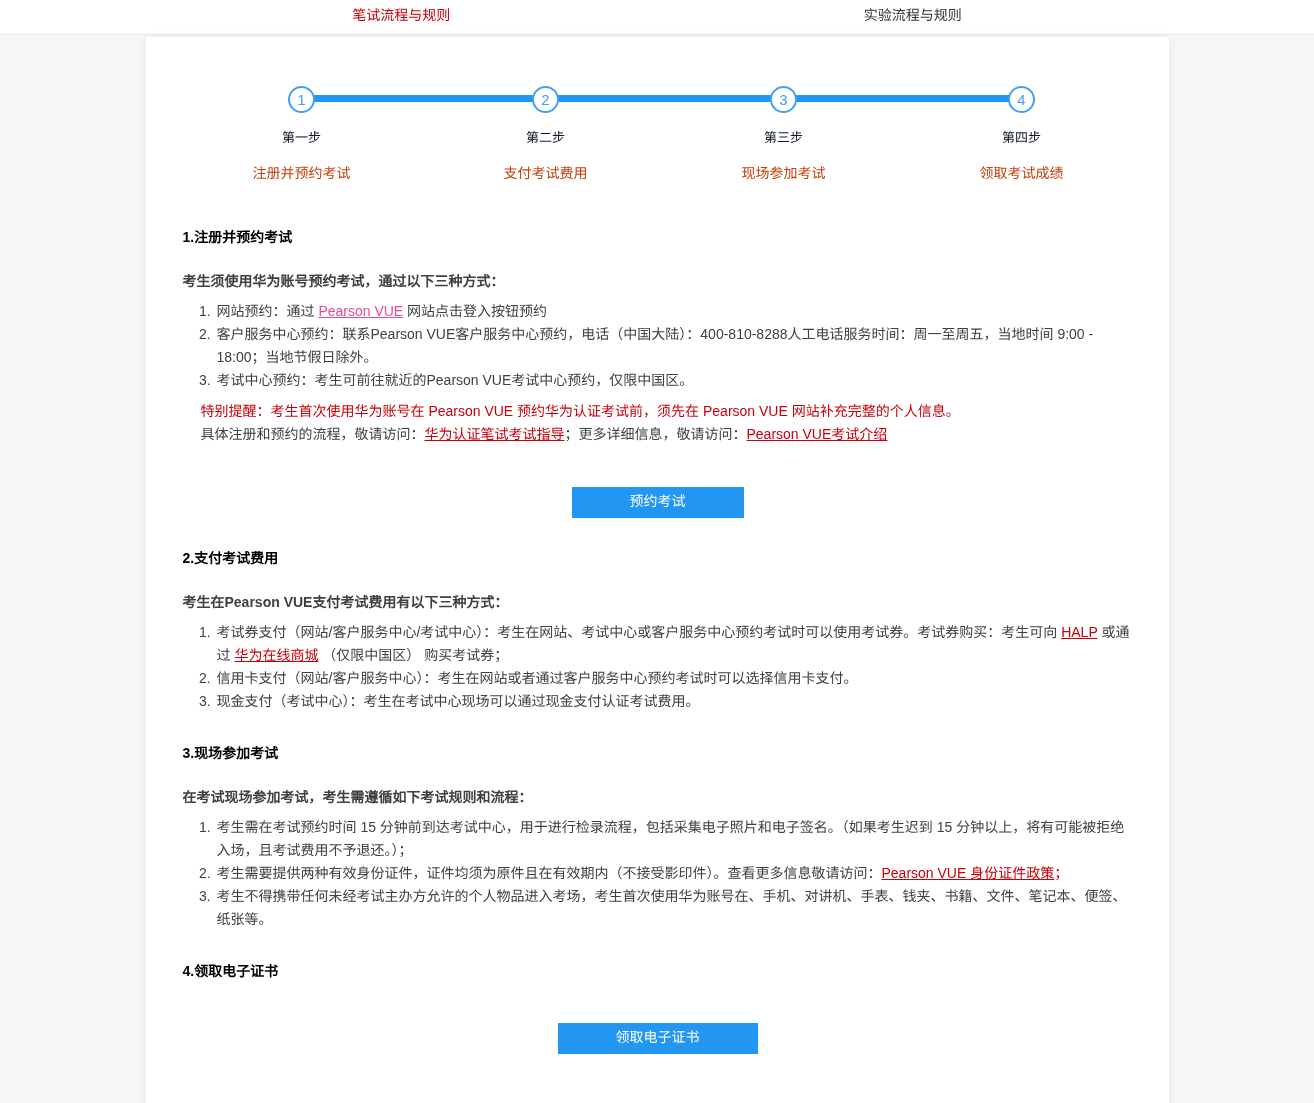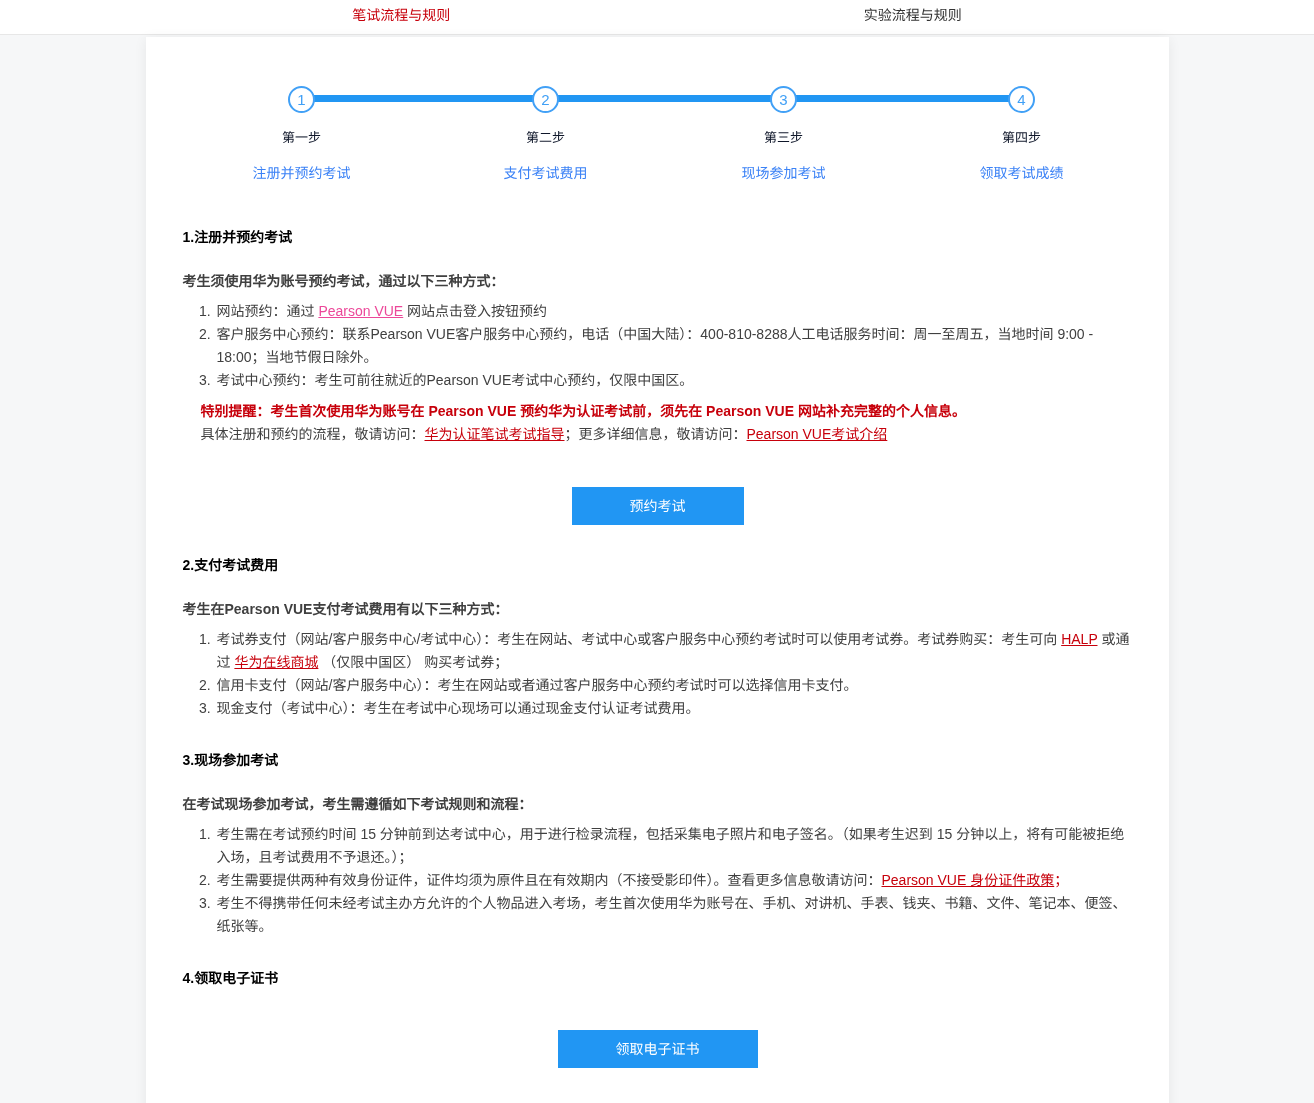--- a/index.html
+++ b/index.html
@@ -50,51 +50,51 @@
   .step-col.c3 { left: 558px; }
   .step-col.c4 { left: 796px; }
   .step-circle {
     position: relative; z-index: 1;
     width: 27px; height: 27px; margin: 0 auto;
     border: 2px solid #41a0f6; border-radius: 50%;
     background: #ffffff;
     color: #41a0f6; font-size: 15px; line-height: 23px;
   }
   .step-label { margin-top: 14px; font-size: 13px; color: #0f172a; }
-  .step-name  { margin-top: 16px; font-size: 14px; color: #3b82f6; }
+  .step-name  { margin-top: 16px; font-size: 14px; color: #c2410c; }
   
   .content { padding: 0 36px 0 37px; }
   .sec-heading {
     margin: 29px 0 0; font-size: 14px; font-weight: bold;
     color: #000000; line-height: 22px;
   }
   .intro { margin: 22px 0 0; font-size: 14px; line-height: 22px; color: #404040; font-weight: bold; }
   ol.steps-list {
     margin: 8px 0 0; padding-left: 32px;
     font-size: 14px; line-height: 23px; color: #404040;
   }
   ol.steps-list li { padding-left: 2px; }
   .note-red {
     margin: 8px 0 0; padding-left: 18px;
-    font-size: 14px; line-height: 23px; color: #c7000b; font-weight: bold;
+    font-size: 14px; line-height: 23px; color: #c7000b;
   }
   .visit-line {
     margin: 0; padding-left: 18px;
     font-size: 14px; line-height: 23px; color: #404040;
   }
   a.blue-link { color: #ec4899; text-decoration: underline; cursor: pointer; }
   a.red-link  { color: #c7000b; text-decoration: underline; cursor: pointer; }
   .red-text   { color: #c7000b; }
   .btn-row { text-align: center; margin-top: 41px; }
   .primary-btn {
     display: inline-block; border: none; cursor: pointer;
     background: #2196f3; color: #ffffff;
-    font-size: 14px; line-height: 31px; height: 38px;
+    font-size: 14px; line-height: 31px; height: 31px;
     padding: 0 58px; border-radius: 0;
-    font-family: Liberation Sans, sans-serif;
+    font-family: Liberation Mono, monospace;
   }
 </style>
 </head>
 <body>
 
 <header class="tabbar">
   <div class="tabbar-inner">
     <div class="tab active">笔试流程与规则</div>
     <div class="tab">实验流程与规则</div>
   </div>

